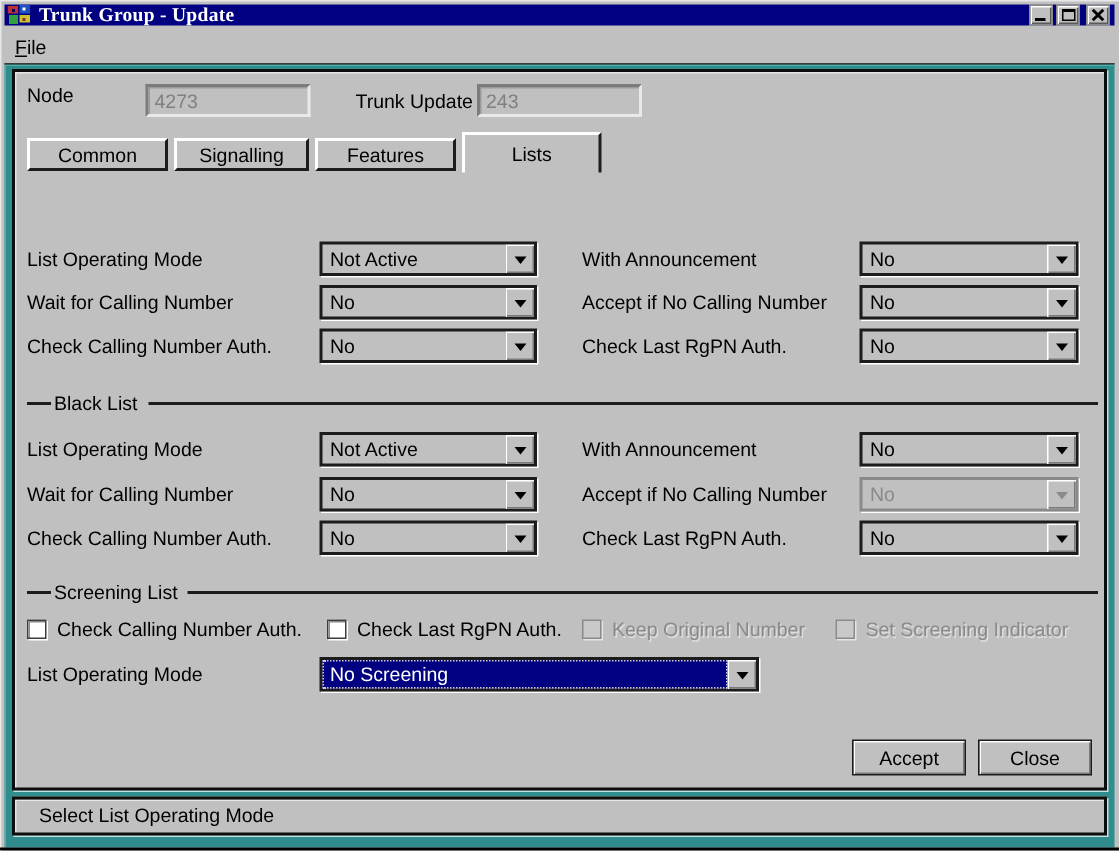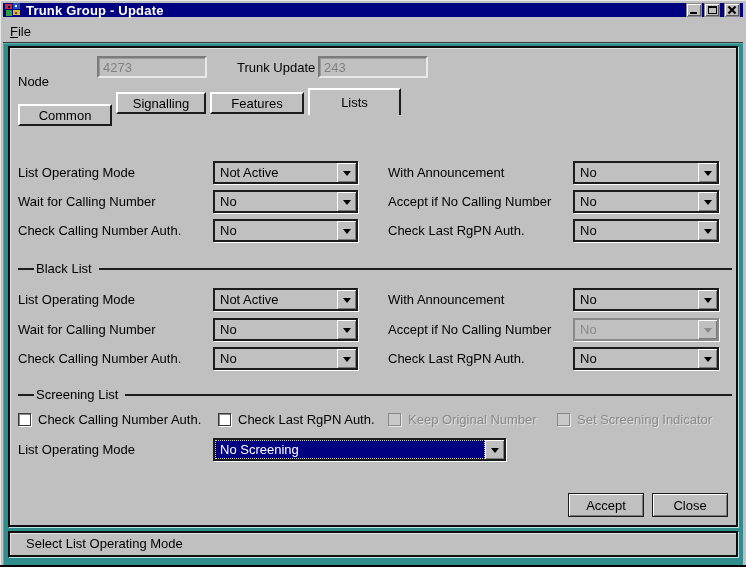--- a/index.html
+++ b/index.html
@@ -5,21 +5,21 @@
   * { margin:0; padding:0; box-sizing:border-box; }
   html,body { background:#555; }
   body { font-family:"Liberation Sans","DejaVu Sans",sans-serif; }
 
   .frame { position:relative; width:746px; height:567px; background:#c0c0c0;
            box-shadow: inset 1px 1px 0 #e8e8e8; overflow:hidden; }
   .frame::after { content:""; position:absolute; left:0; right:0; bottom:0; height:2px; background:#000; }
 
   
   .titlebar { position:absolute; left:3px; top:3px; width:740px; height:14px;
-              background:#000080; display:flex; align-items:center; }
+              background:#000080; display:flex; align-items:center;font-family:Liberation Serif, serif; }
   .title-icon { width:16px; height:14px; margin-left:2px; flex:0 0 auto; }
   .title-text { color:#fff; font-weight:bold; font-size:13px; margin-left:5px; white-space:nowrap;
                 letter-spacing:0.2px; }
   .tb-spacer { flex:1; }
   .tb-btn { width:16px; height:14px; background:#c0c0c0; margin-right:2px; position:relative;
             box-shadow: inset 1px 1px 0 #ffffff, inset -1px -1px 0 #5a5a5a; border:1px solid #8a8a8a; }
   .tb-btn.close { margin-left:2px; margin-right:3px; }
   .glyph-min { position:absolute; left:3px; bottom:2px; width:7px; height:2px; background:#000; }
   .glyph-max { position:absolute; left:3px; top:2px; width:9px; height:8px;
                border:1px solid #000; border-top-width:2px; }
@@ -123,26 +123,26 @@
   </div>
 
   <div class="menubar">
     <span class="menu-item">File</span>
   </div>
 
   <div class="body-bg"></div>
 
   <div class="main-panel">
 
-    <span class="fld-label" style="left:8px; top:26px;">Node</span>
+    <span class="fld-label" style="left:8px; top:8px;">Node</span>
     <input class="txt-input" style="left: 87px; top: 8px; width: 110px;" readonly="" value="4273">
     <span class="fld-label" style="left:227px; top:12px;">Trunk Update</span>
     <input class="txt-input" style="left: 308px; top: 8px; width: 110px;" readonly="" value="243">
 
-    <div class="tab" style="left:8px; width:94px;margin-top:12px;">Common</div>
+    <div class="tab" style="left:8px; width:94px;">Common</div>
     <div class="tab" style="left:106px; width:90px;">Signalling</div>
     <div class="tab" style="left:200px; width:94px;">Features</div>
     <div class="tab active" style="left:298px; width:93px;">Lists</div>
 
 
     <span class="fld-label" style="left:8px; top:117px;">List Operating Mode</span>
     <div class="combo" style="left:203px; top:113px; width:145px;">
       <span class="combo-value">Not Active</span>
       <span class="combo-arrow">
           <i class="tri"></i>

